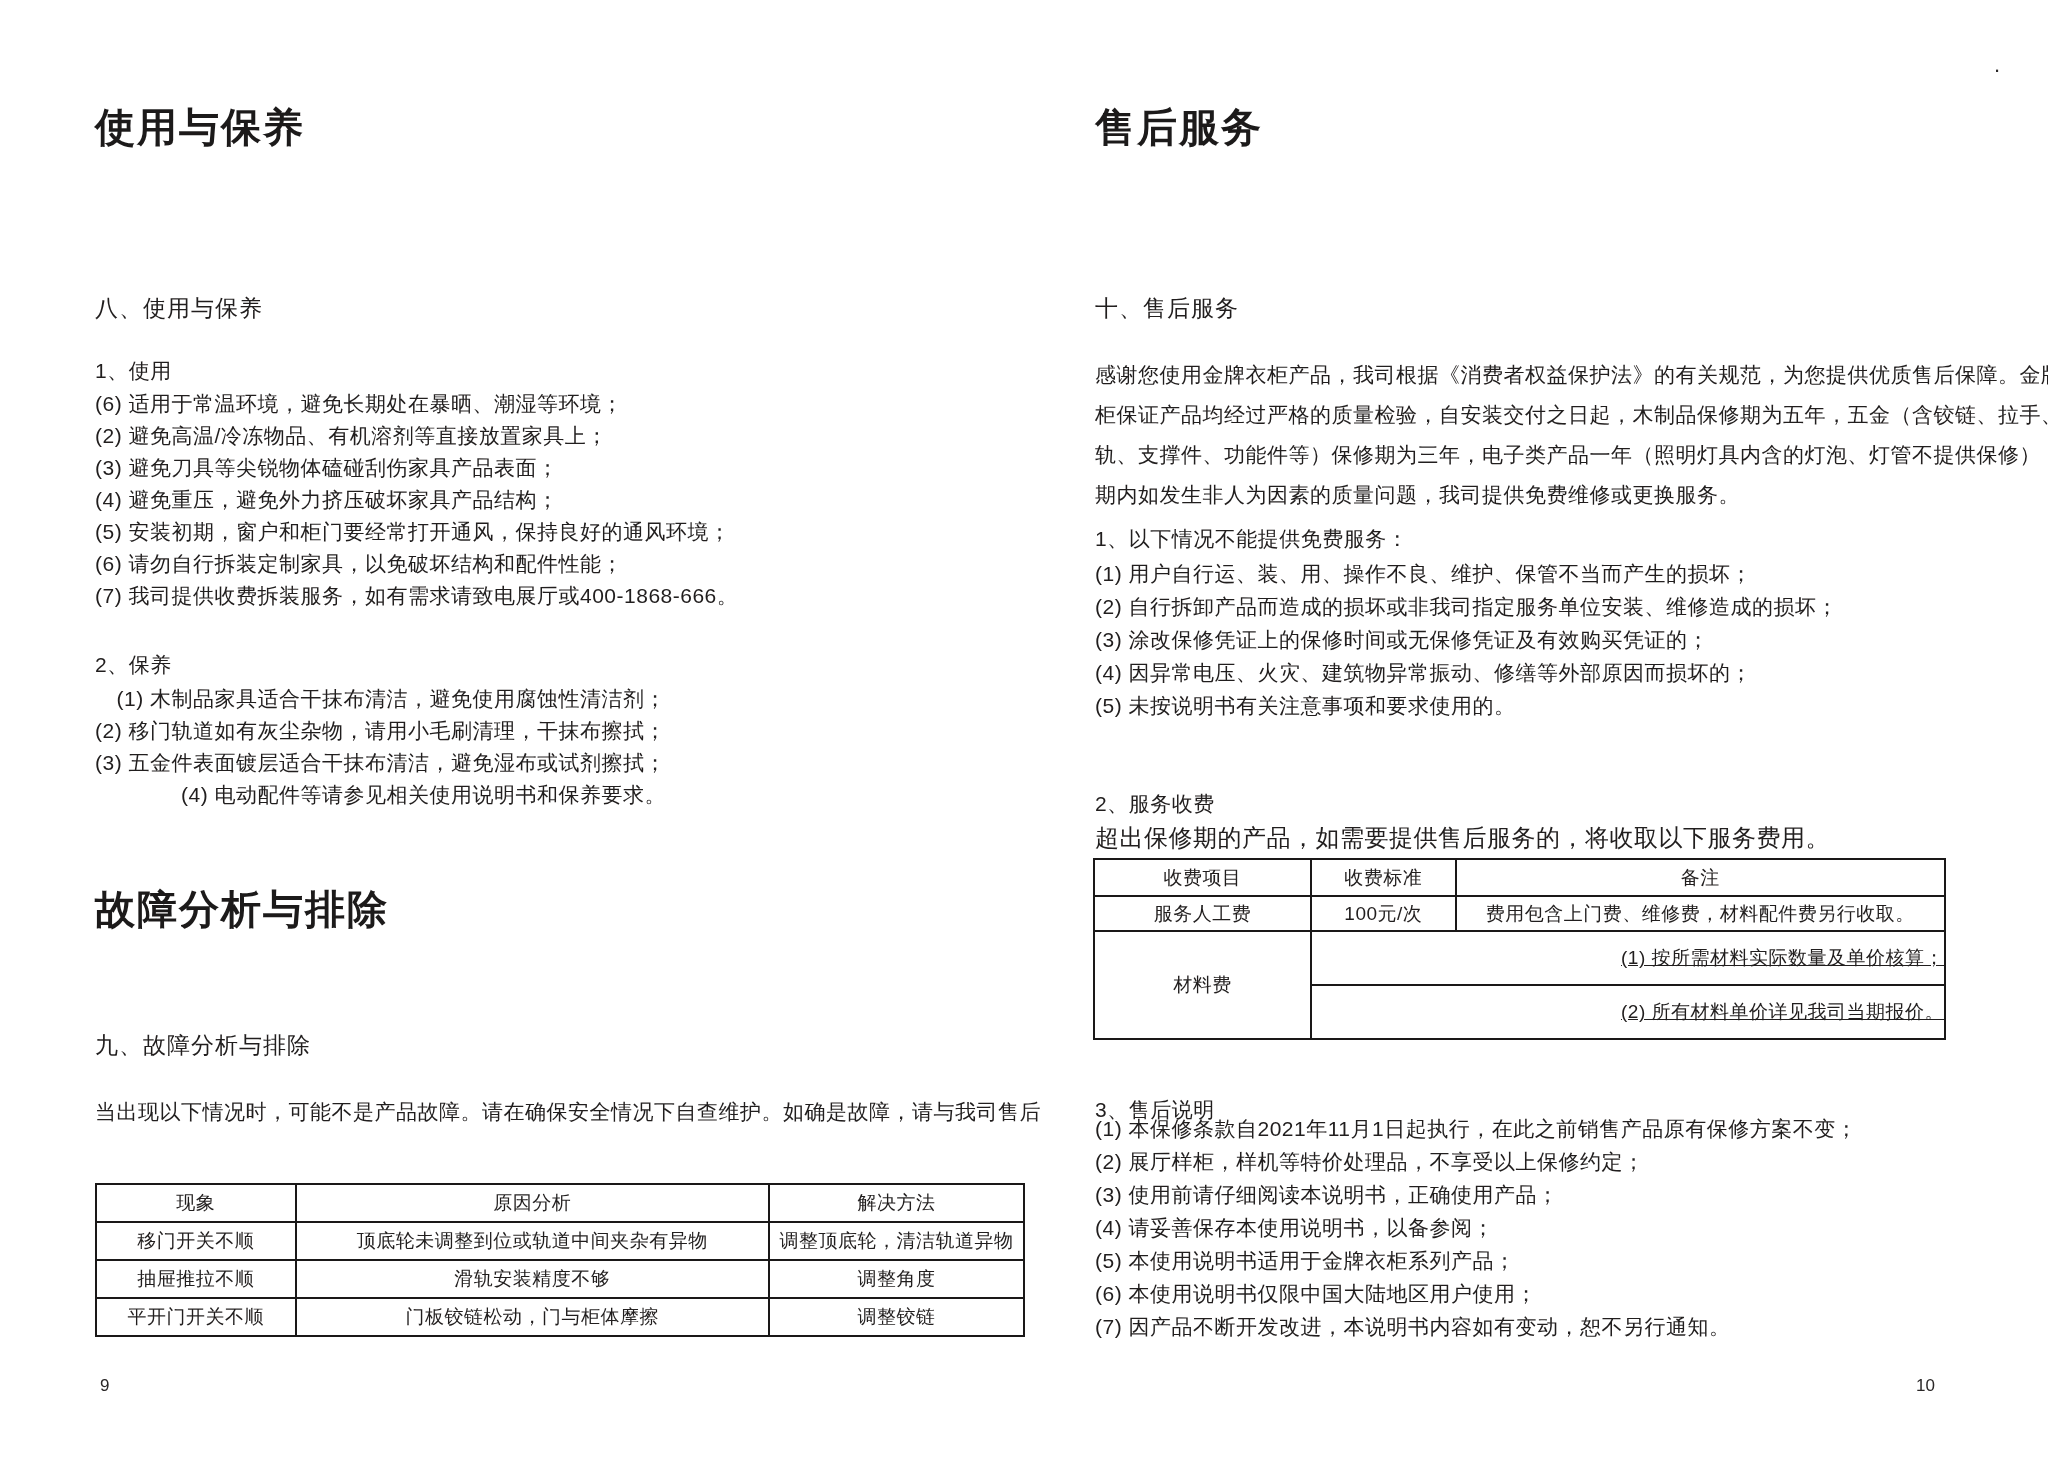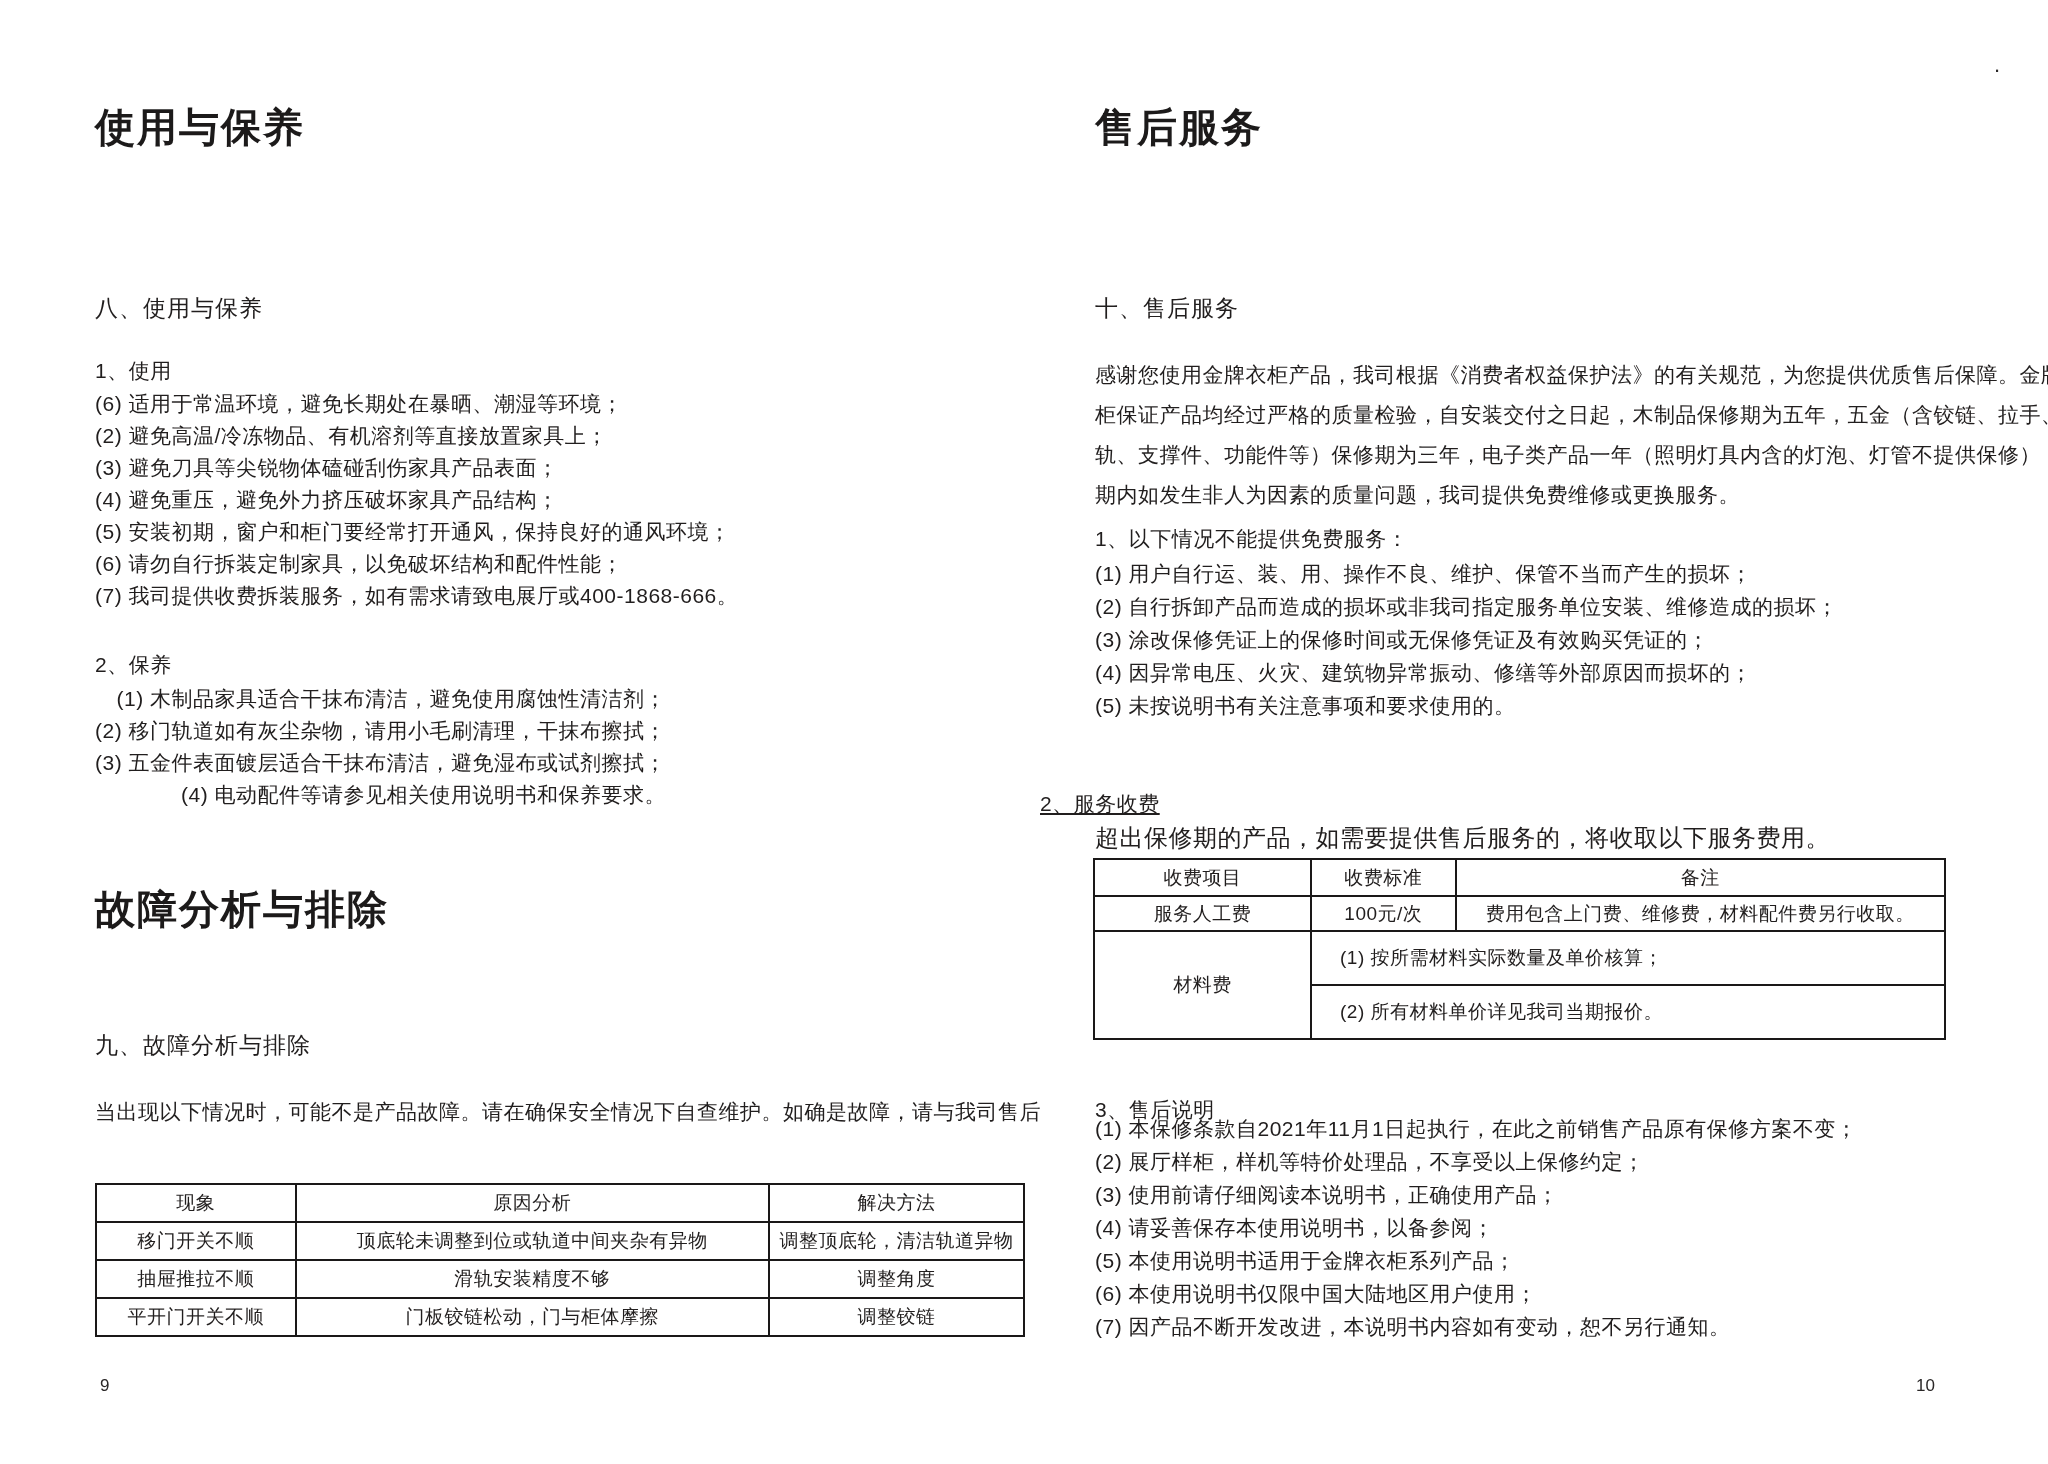--- a/index.html
+++ b/index.html
@@ -59,22 +59,23 @@
     overflow: hidden;
     white-space: nowrap;
   }
   .fault-table { width: 930px; }
   .fault-table tr { height: 38px; }
   .fee-table { width: 853px; }
   .fee-table .hdr-row { height: 37px; }
   .fee-table .labor-row { height: 35px; }
   .fee-table .mat-row { height: 54px; }
   .fee-table td.note-cell {
-    text-align: left;
+    text-align: right;
     padding-left: 28px;
+    text-decoration: underline;
   }
 
   .page-number { font-size: 17px; color: #2a2727; }
   .corner-mark { font-size: 22px; color: #2a2727; }
 </style>
 </head>
 <body>
 
 <div class="abs doc-title" style="left:95px; top:100px;">使用与保养</div>
 
@@ -157,21 +158,21 @@
 <div class="abs sub-heading" style="left:1095px; top:525px;">1、以下情况不能提供免费服务：</div>
 
 <div class="abs body-list loose" style="left:1095px; top:557px;">
   <div>(1) 用户自行运、装、用、操作不良、维护、保管不当而产生的损坏；</div>
   <div>(2) 自行拆卸产品而造成的损坏或非我司指定服务单位安装、维修造成的损坏；</div>
   <div>(3) 涂改保修凭证上的保修时间或无保修凭证及有效购买凭证的；</div>
   <div>(4) 因异常电压、火灾、建筑物异常振动、修缮等外部原因而损坏的；</div>
   <div>(5) 未按说明书有关注意事项和要求使用的。</div>
 </div>
 
-<div class="abs sub-heading" style="left:1040px; top:790px;text-decoration:underline;">2、服务收费</div>
+<div class="abs sub-heading" style="left:1095px; top:790px;">2、服务收费</div>
 
 <div class="abs single-line" style="left:1095px; top:822px;">超出保修期的产品，如需要提供售后服务的，将收取以下服务费用。</div>
 
 <table class="abs fee-table" style="left:1093px; top:858px;">
   <colgroup>
       <col style="width:25.5%">
       <col style="width:17%">
       <col style="width:57.5%">
     </colgroup>
   <tbody>

